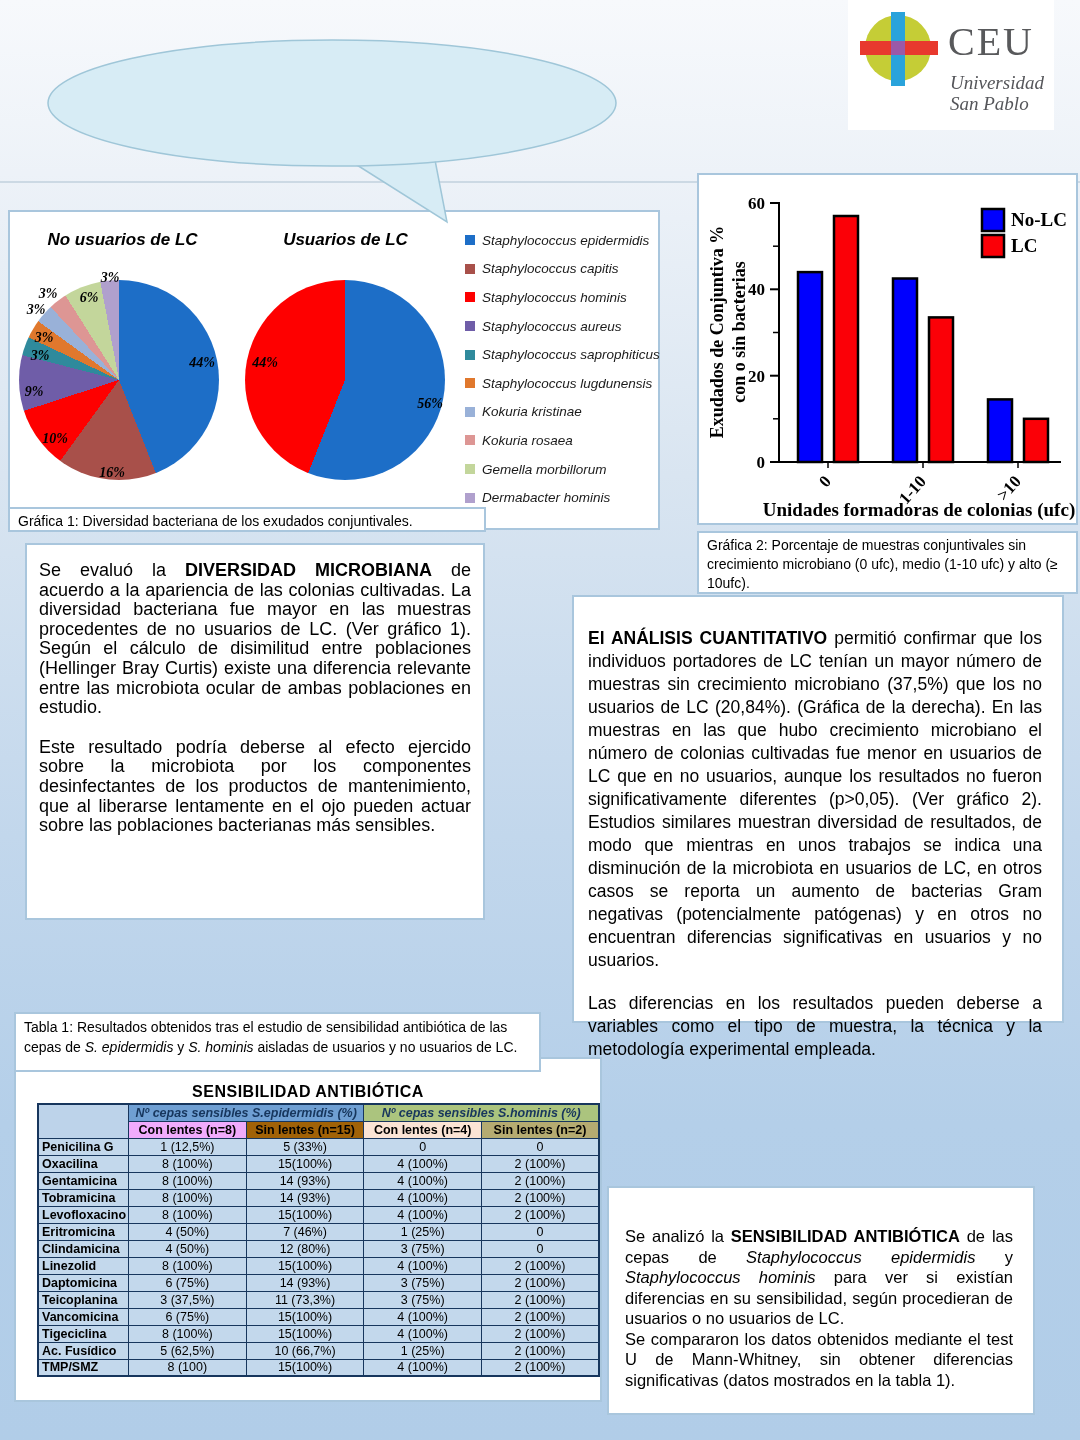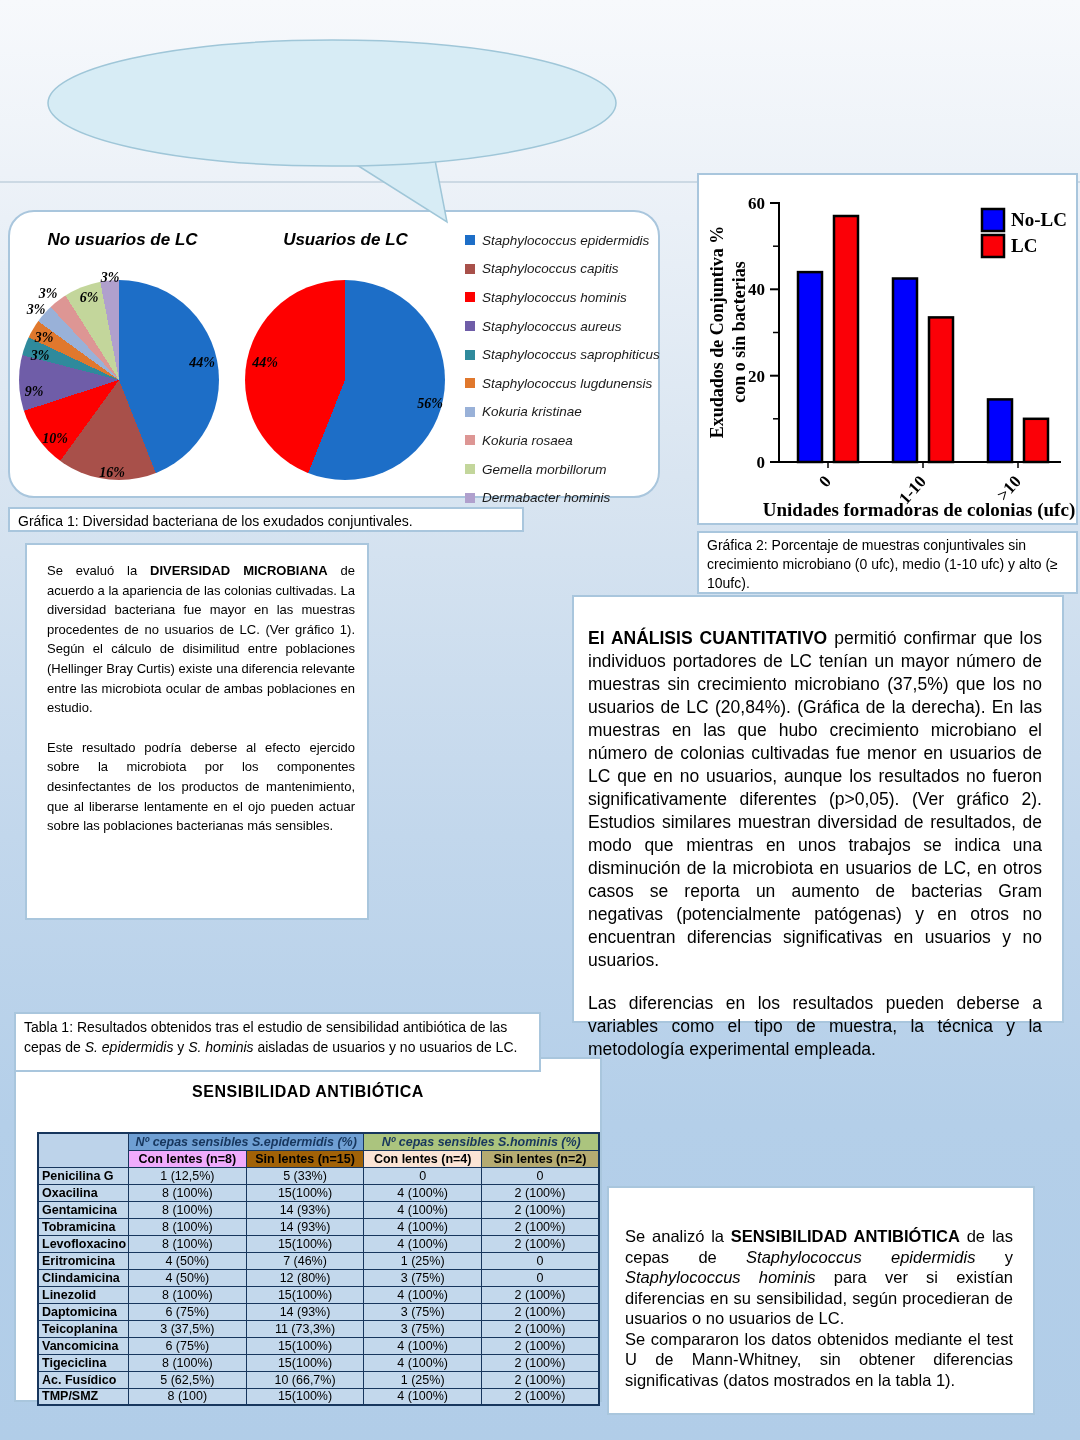--- a/index.html
+++ b/index.html
@@ -14,76 +14,89 @@
   #bubble-svg{position:absolute;left:30px;top:30px;z-index:5;}
   #bubble-text{position:absolute;left:100px;top:84px;width:470px;text-align:center;
     font-size:26px;font-weight:bold;letter-spacing:.5px;z-index:6;}
   
   #logo{position:absolute;left:848px;top:0;width:206px;height:130px;background:#fff;z-index:4;}
   #logo .ceu{position:absolute;left:100px;top:18px;font-family:"Liberation Serif",serif;
     font-size:40px;color:#58595b;letter-spacing:2px;}
   #logo .uni{position:absolute;left:102px;top:72px;font-family:"Liberation Serif",serif;
     font-style:italic;font-size:19px;line-height:21px;color:#55565a;}
   
-  #pie-panel{left:8px;top:210px;width:652px;height:288px;z-index:1;border-radius:26px;}
+  #pie-panel{left:8px;top:210px;width:652px;height:320px;z-index:1;}
   .pie-title{position:absolute;top:18px;font-size:17px;font-weight:bold;font-style:italic;text-align:center;}
   #pie1-title{left:0;width:225px;}
   #pie2-title{left:228px;width:215px;}
   .pie{position:absolute;width:200px;height:200px;border-radius:50%;}
   #pie1{left:9px;top:68px;}
   #pie2{left:235px;top:68px;}
   .plabel{position:absolute;transform:translate(-50%,-50%);
     font-family:"Liberation Serif",serif;font-style:italic;font-weight:bold;font-size:14px;white-space:nowrap;}
   #pie-legend{position:absolute;left:455px;top:14px;width:195px;}
   .legend-item{display:flex;align-items:center;height:28.6px;}
   .legend-swatch{width:10px;height:10px;margin-right:7px;flex:0 0 auto;}
   .legend-label{font-style:italic;font-size:13.5px;color:#1a1a1a;white-space:nowrap;}
   
   #bar-panel{left:697px;top:173px;width:381px;height:352px;z-index:1;}
   #g2caption{left:697px;top:531px;width:381px;height:63px;}
-  #g1caption{left:8px;top:507px;width:516px;height:25px;}
+  #g1caption{left:8px;top:507px;width:478px;height:25px;}
   .bar-axis{stroke:#000;stroke-width:2;}
   .tick{stroke:#000;stroke-width:2;}
   .mtick{stroke:#000;stroke-width:1.5;}
   .bar-txt{font-family:"Liberation Serif",serif;font-weight:bold;fill:#000;}
   
   .textbox{position:absolute;background:#fff;border:2px solid #a9c6dd;box-sizing:border-box;
     text-align:justify;}
-  #left-box{left:25px;top:543px;width:344px;height:377px;padding:16px 12px 10px 20px;
-    font-size:13px;line-height:19.6px;}
+  #left-box{left:25px;top:543px;width:460px;height:377px;padding:16px 12px 10px 12px;
+    font-size:18px;line-height:19.6px;}
   #analysis-box{left:572px;top:595px;width:492px;height:428px;padding:30px 20px 10px 14px;
     font-size:17.5px;line-height:23px;}
   #bottom-box{left:607px;top:1186px;width:428px;height:229px;padding:38px 20px 10px 16px;
     font-size:16.5px;line-height:20.5px;}
   .para{margin:0 0 20px 0;}
   
   #tabla-caption{left:14px;top:1012px;width:527px;height:60px;line-height:20px;}
   #table-panel{left:14px;top:1057px;width:588px;height:345px;z-index:1;}
   #table-title{margin-top:24px;text-align:center;font-size:16px;font-weight:bold;letter-spacing:.5px;}
-  #sens-table{border-collapse:collapse;margin:31px 0 0 21px;font-size:12.5px;}
+  #sens-table{border-collapse:collapse;margin:2px 0 0 21px;font-size:12.5px;}
   #sens-table th,#sens-table td{border:1px solid #17365d;padding:0 2px;height:17px;box-sizing:border-box;}
   #sens-table{border:2px solid #17365d;}
   #sens-table .corner{background:#bdd3ea;}
   #sens-table .grp{font-style:italic;font-weight:bold;color:#17365d;font-size:12.5px;}
   #sens-table .sub{font-weight:600;color:#000;}
   #sens-table td.lab{background:#c3d8ec;font-weight:bold;text-align:left;padding-left:3px;}
   #sens-table td.val{background:#c3d8ec;text-align:center;}
 </style>
 </head>
 <body>
 
 <div class="page">
 
   <div class="divider"></div>
 
   <svg id="bubble-svg" width="640" height="200" viewBox="0 0 640 200">
     <polygon points="300,118 405,130 417,192" fill="#d7ecf5" stroke="#9fc6d8" stroke-width="1.5"></polygon>
     <ellipse cx="302" cy="73" rx="284" ry="63" fill="#d7ecf5" stroke="#9fc6d8" stroke-width="1.5"></ellipse>
   </svg>
 
+  <div id="logo">
+    <svg width="100" height="100" viewBox="0 0 100 100">
+      <circle cx="50" cy="48" r="33" fill="#c5cd36"></circle>
+      <rect x="43" y="12" width="14" height="74" fill="#2aa3db"></rect>
+      <rect x="12" y="41" width="78" height="14" fill="#e8392e"></rect>
+      <rect x="43" y="41" width="14" height="14" fill="#9b59a8"></rect>
+    </svg>
+    <div class="ceu">CEU</div>
+    <div class="uni">
+      <div>Universidad</div>
+      <div>San Pablo</div>
+    </div>
+  </div>
 
   <div class="panel" id="pie-panel">
     <div class="pie-title" id="pie1-title">No usuarios de LC</div>
     <div class="pie-title" id="pie2-title">Usuarios de LC</div>
 
     <div class="pie" id="pie1" style="background: conic-gradient(rgb(29, 110, 199) 0deg, rgb(29, 110, 199) 158.4deg, rgb(168, 80, 74) 158.4deg, rgb(168, 80, 74) 216deg, rgb(254, 0, 0) 216deg, rgb(254, 0, 0) 252deg, rgb(111, 93, 168) 252deg, rgb(111, 93, 168) 284.4deg, rgb(47, 138, 156) 284.4deg, rgb(47, 138, 156) 295.2deg, rgb(224, 120, 45) 295.2deg, rgb(224, 120, 45) 306deg, rgb(153, 177, 216) 306deg, rgb(153, 177, 216) 316.8deg, rgb(221, 150, 148) 316.8deg, rgb(221, 150, 148) 327.6deg, rgb(195, 214, 155) 327.6deg, rgb(195, 214, 155) 349.2deg, rgb(176, 160, 205) 349.2deg, rgb(176, 160, 205) 360deg);"></div>
     <div class="pie" id="pie2" style="background: conic-gradient(rgb(29, 110, 199) 0deg, rgb(29, 110, 199) 201.6deg, rgb(254, 0, 0) 201.6deg, rgb(254, 0, 0) 360deg);"></div>
 
     <span class="plabel" style="left:192px;top:151px;">44%</span>
     <span class="plabel" style="left:102px;top:261px;">16%</span>

